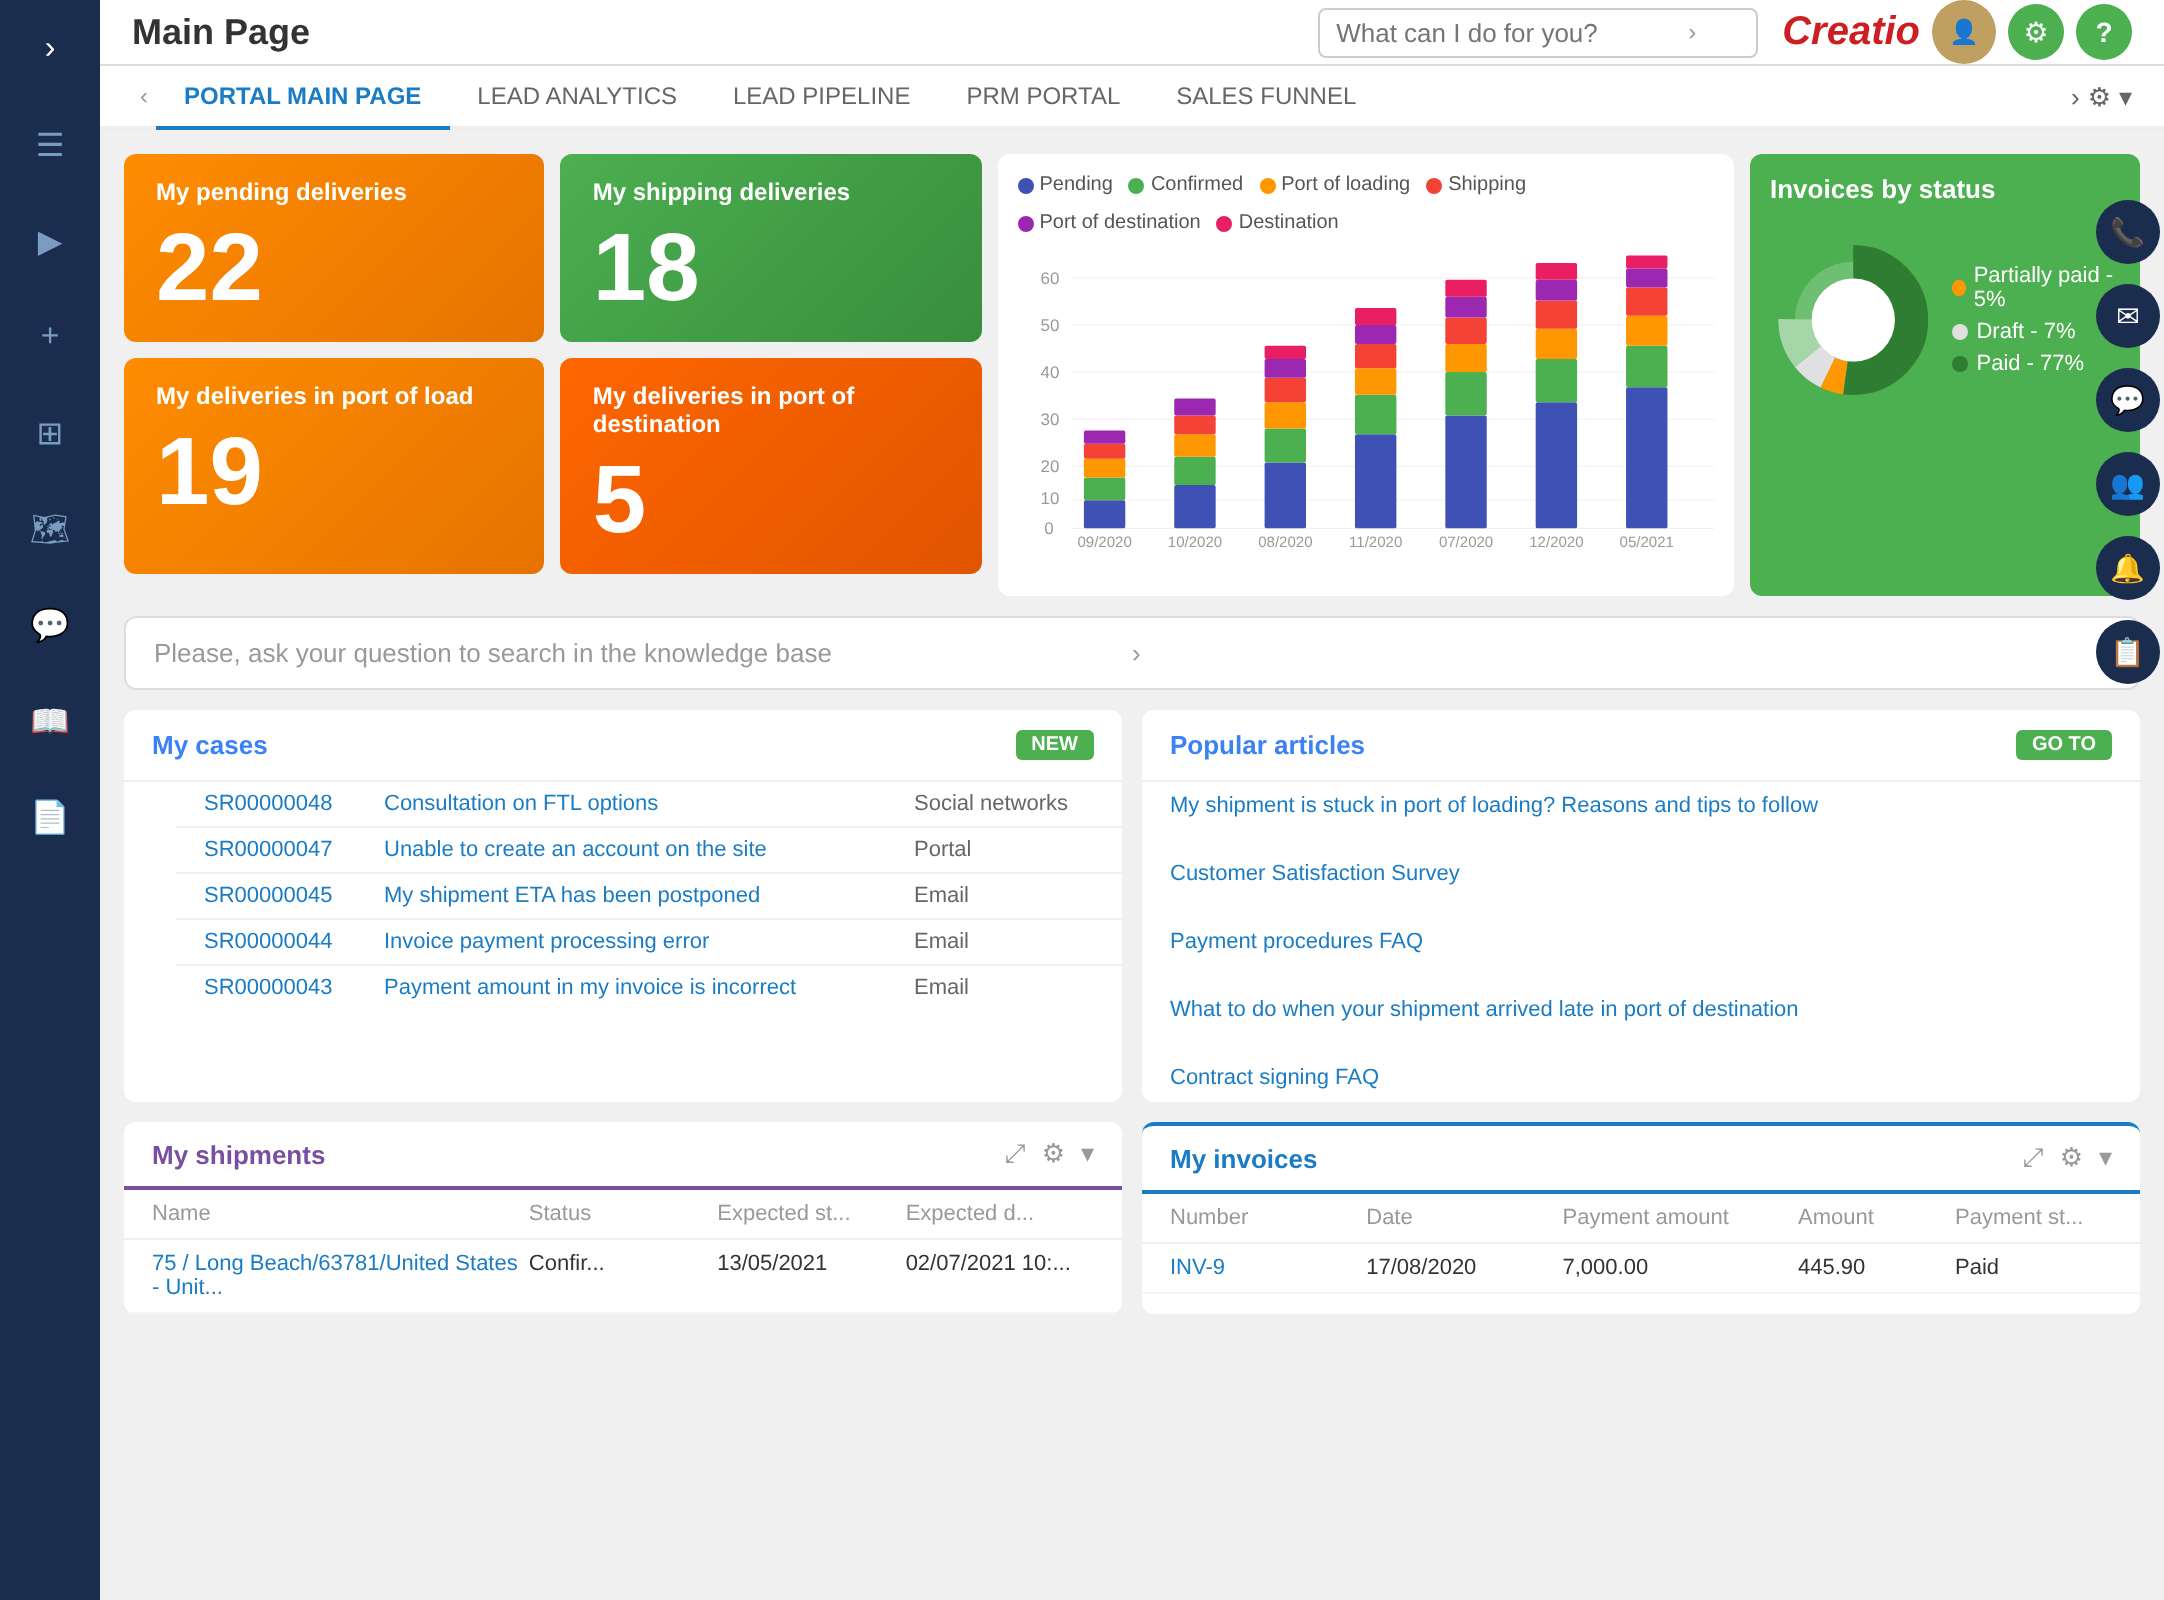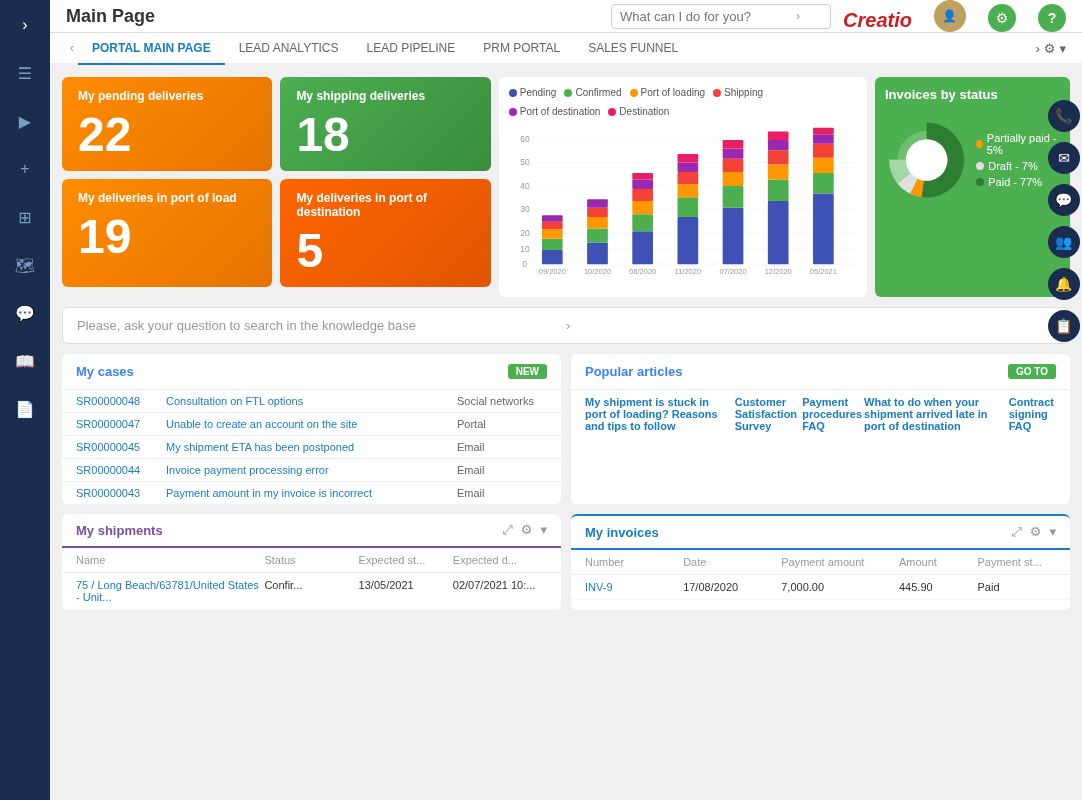--- a/index.html
+++ b/index.html
@@ -65,28 +65,28 @@
     
     .two-col { display: flex; gap: 10px; }
     .panel { background: #fff; border-radius: 6px; flex: 1; min-width: 0; overflow: hidden; }
     .panel-header { display: flex; align-items: center; padding: 10px 14px; border-bottom: 1px solid #eee; }
     .panel-title { font-size: 13px; font-weight: bold; color: #3b82f6; flex: 1; }
     .panel-badge { background: #4caf50; color: #fff; font-size: 10px; font-weight: bold; padding: 2px 8px; border-radius: 3px; }
     .panel-badge.goto { background: #4caf50; }
 
     
     .cases-table { width: 100%; font-size: 11px; }
-    .cases-row { display: flex; align-items: flex-end; padding: 5px 14px; gap: 10px; border-bottom: 1px solid #f0f0f0; }
+    .cases-row { display: flex; align-items: flex-end; padding: 5px 14px; gap: 10px; border-bottom: 1px solid #f0f0f0; margin-left: 26px; }
     .cases-row:last-child { border-bottom: none; }
     .cases-id { color: #1a7cc4; min-width: 80px; font-size: 11px; }
     .cases-desc { color: #1a7cc4; flex: 1; font-size: 11px; }
     .cases-type { color: #666; min-width: 90px; font-size: 11px; }
 
     
-    .articles-list { padding: 6px 14px; display: flex; flex-direction: row; gap: 2px; font-weight: bold; }
+    .articles-list { padding: 6px 14px; display: flex; flex-direction: column; gap: 22px; }
     .article-link { color: #1a7cc4; font-size: 11px; cursor: pointer; }
 
     
     .data-panel { background: #fff; border-radius: 6px; flex: 1; min-width: 0; overflow: hidden; }
     .data-panel-header { display: flex; align-items: center; padding: 8px 14px; border-bottom: 2px solid #7b4fa0; }
     .data-panel-title { font-size: 13px; font-weight: bold; color: #7b4fa0; flex: 1; }
     .data-panel-controls { display: flex; gap: 8px; }
     .data-panel-icon { color: #999; font-size: 13px; cursor: pointer; }
     .data-table-header { display: flex; padding: 6px 14px; border-bottom: 1px solid #eee; }
     .data-table-header span { font-size: 11px; color: #999; }
@@ -123,21 +123,21 @@
   </div>
 
   <div class="main">
 
     <div class="topbar">
       <div class="topbar-title">Main Page</div>
       <div class="topbar-search">
         <input type="text" placeholder="What can I do for you?" style="">
         <span style="color:#999;font-size:12px;">›</span>
       </div>
-      <div style="display:flex;align-items:flex-end;gap:22px;">
+      <div style="display:flex;align-items:center;gap:6px;">
         <div class="topbar-logo">Creatio</div>
         <div class="topbar-avatar">👤</div>
         <div class="topbar-gear">⚙</div>
         <div class="topbar-help">?</div>
       </div>
     </div>
 
     <div class="nav-tabs">
       <span class="nav-arrow">‹</span>
       <div class="nav-tab active">PORTAL MAIN PAGE</div>

